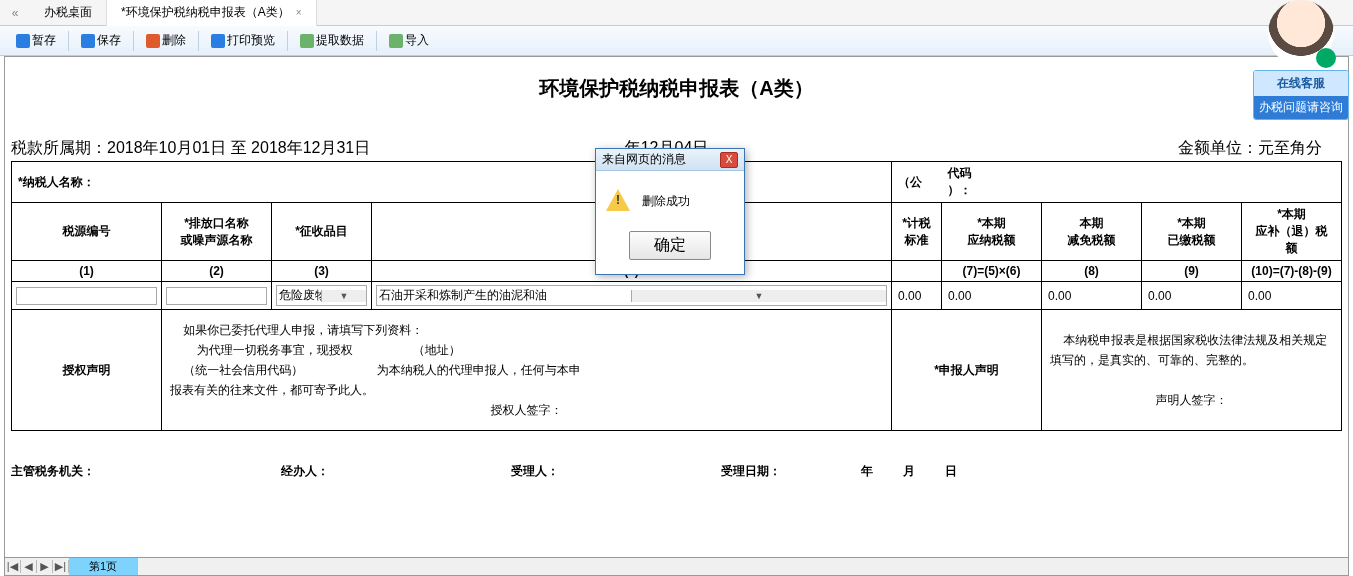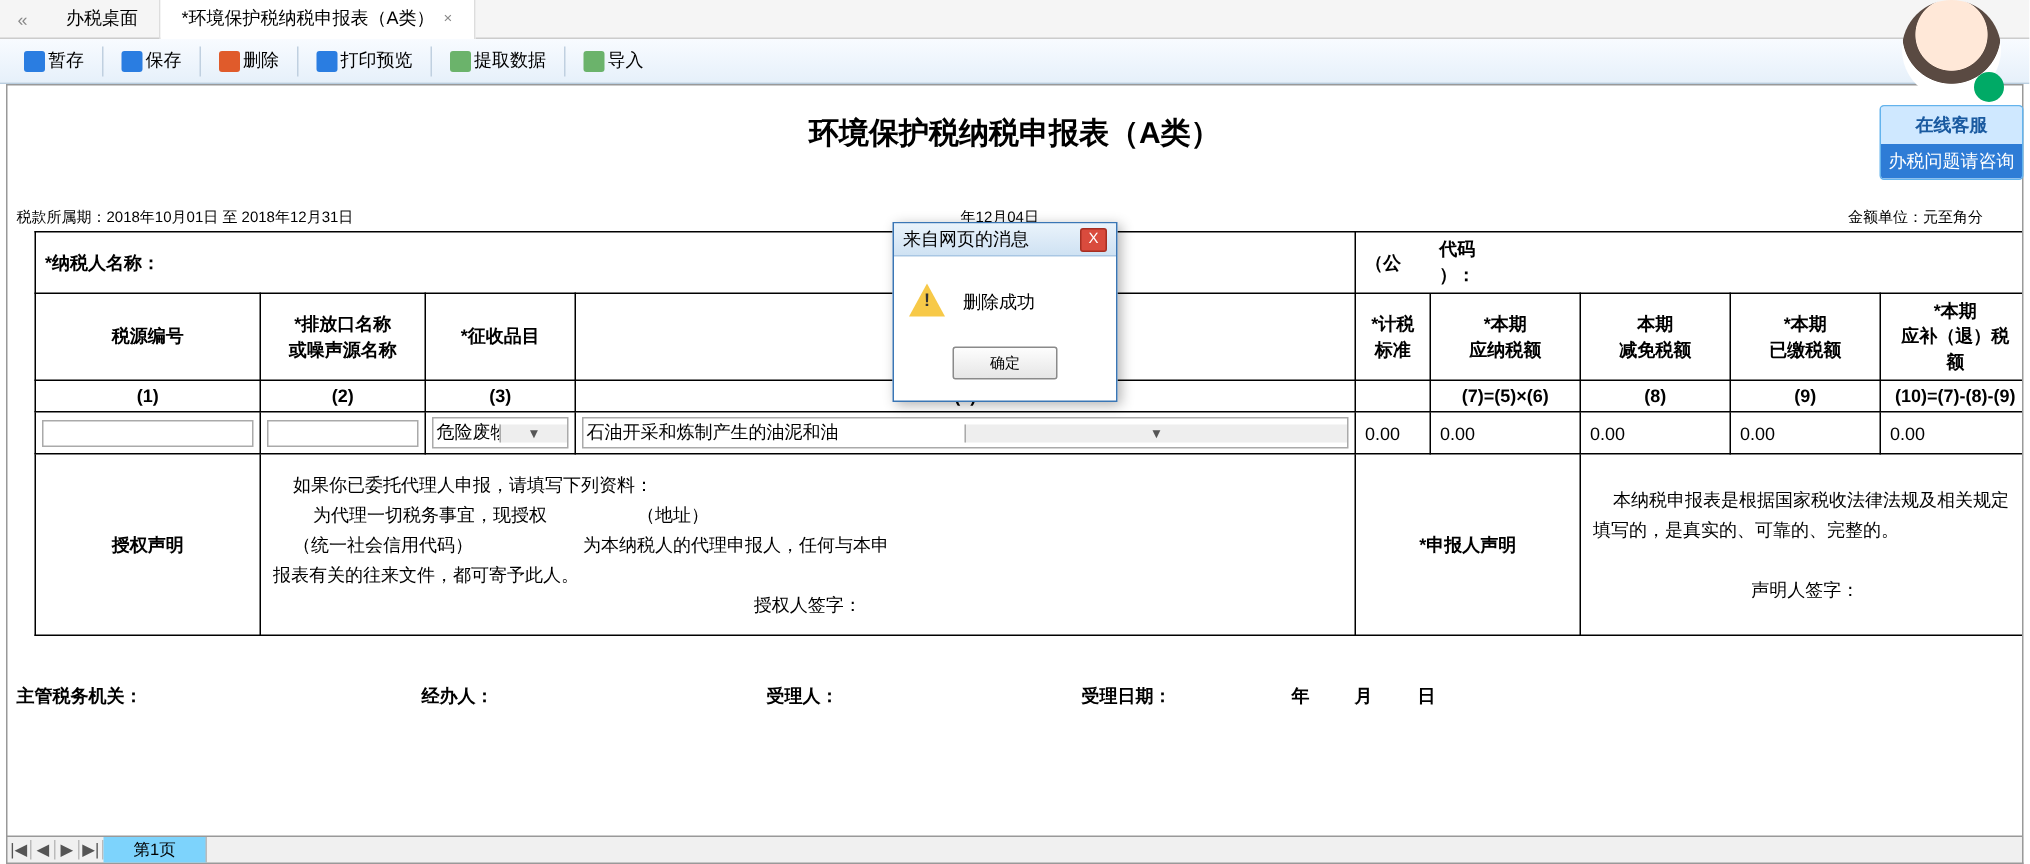--- a/index.html
+++ b/index.html
@@ -12,26 +12,26 @@
 .tab .close { color: #888; font-size: 10px; }
 
 .toolbar { height: 30px; background: linear-gradient(#f8fbff,#e6f0fa); border-bottom: 1px solid #b9cee0; display: flex; align-items: center; padding: 0 8px; position: relative; }
 .tool-btn { display: flex; align-items: center; gap: 2px; padding: 2px 8px; cursor: pointer; }
 .tool-icn { width: 14px; height: 14px; display: inline-block; border-radius: 2px; }
 .sep { width: 1px; height: 20px; background: #c0d0e0; margin: 0 4px; }
 
 .canvas { position: absolute; left: 4px; right: 4px; top: 56px; bottom: 18px; border: 1px solid #999; background: #fff; overflow: hidden; }
 .title { text-align: center; font-size: 20px; font-weight: bold; margin: 18px 0 36px; }
 
-.meta-row { display: flex; padding: 0 6px; font-size: 10px; }
+.meta-row { display: flex; padding: 0 6px; font-size: 16px; }
 .meta-row > div { flex: 1; }
 .meta-row .right { text-align: right; padding-right: 20px; }
 .meta-row .center { text-align: center; }
 
-.grid { border-collapse: collapse; width: calc(100% - 12px); margin: 2px 18px 0; table-layout: fixed; }
+.grid { border-collapse: collapse; width: calc(100% - 12px); margin: 2px 6px 0; table-layout: fixed; }
 .grid th, .grid td { border: 1px solid #000; padding: 3px 4px; font-size: 12px; text-align: center; vertical-align: middle; overflow: hidden; }
 .grid .left { text-align: left; padding-left: 6px; }
 .grid input.cell { width: 100%; border: 1px solid #aaa; background: #fff; font-size: 12px; padding: 1px 2px; }
 .combo { display: flex; align-items: center; border: 1px solid #aaa; background: #fff; }
 .combo span { flex: 1; text-align: left; padding: 1px 2px; white-space: nowrap; overflow: hidden; }
 .combo .arrow { width: 14px; text-align: center; background: #eee; border-left: 1px solid #aaa; font-size: 9px; color: #555; }
 
 .footer-line { padding: 4px 6px; font-size: 12px; font-weight: bold; display:flex; }
 .footer-line > span { display:inline-block; }
 
@@ -49,21 +49,21 @@
 .cs-sub { background: #2e7cd6; color: #fff; padding: 3px 0; }
 
 .modal { position: absolute; left: 595px; top: 148px; width: 150px; background: #fff; border: 1px solid #3a76b5; box-shadow: 2px 2px 8px rgba(0,0,0,.3); z-index: 100; }
 .modal-title { background: linear-gradient(#eaf3fb,#cfe2f3); border-bottom: 1px solid #a9c7e4; padding: 2px 6px; display:flex; align-items:center; justify-content:space-between; font-size: 12px; }
 .modal-title .mclose { width:18px;height:16px;background:#d94b3d;border:1px solid #a62e22;border-radius:2px;color:#fff;text-align:center;font-size:10px;line-height:14px;cursor:pointer; }
 .modal-body { padding: 18px 10px 8px; display:flex; align-items:center; gap:12px; }
 .warn-icn { width:24px;height:24px;position:relative; }
 .warn-icn::before { content:""; position:absolute; left:0; top:0; border-left:12px solid transparent; border-right:12px solid transparent; border-bottom:22px solid #f7c948; }
 .warn-icn::after { content:"!"; position:absolute; left:0; right:0; top:4px; text-align:center; font-weight:bold; color:#333; }
 .modal-foot { text-align:center; padding: 10px 0 14px; }
-.modal-foot button { padding: 3px 24px; background: linear-gradient(#fdfdfd,#e6e6e6); border:1px solid #8a8a8a; border-radius:2px; cursor:pointer; font-size:10px; }
+.modal-foot button { padding: 3px 24px; background: linear-gradient(#fdfdfd,#e6e6e6); border:1px solid #8a8a8a; border-radius:2px; cursor:pointer; font-size:16px; }
 </style>
 </head>
 <body>
 
 <div class="tabbar">
   <div class="tab-collapse">«</div>
   <div class="tab">
       <span>办税桌面</span>
     </div>
   <div class="tab active">

